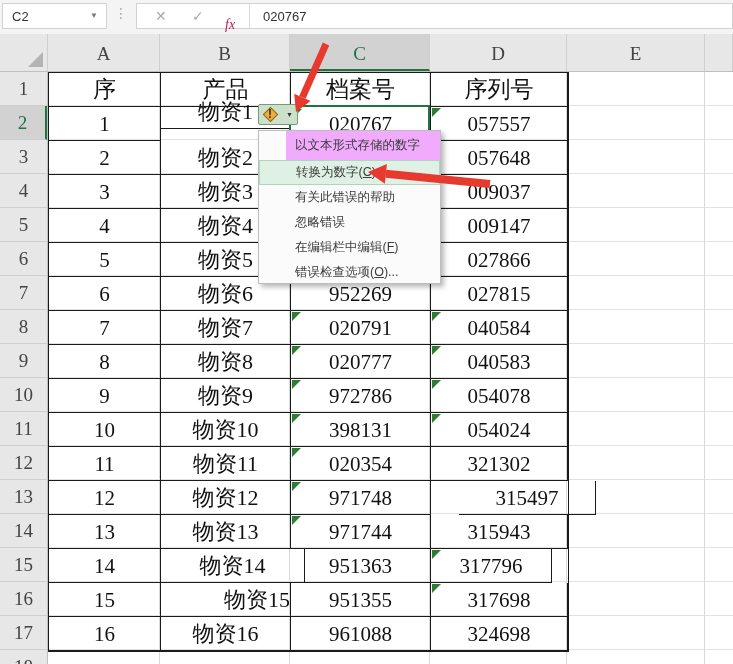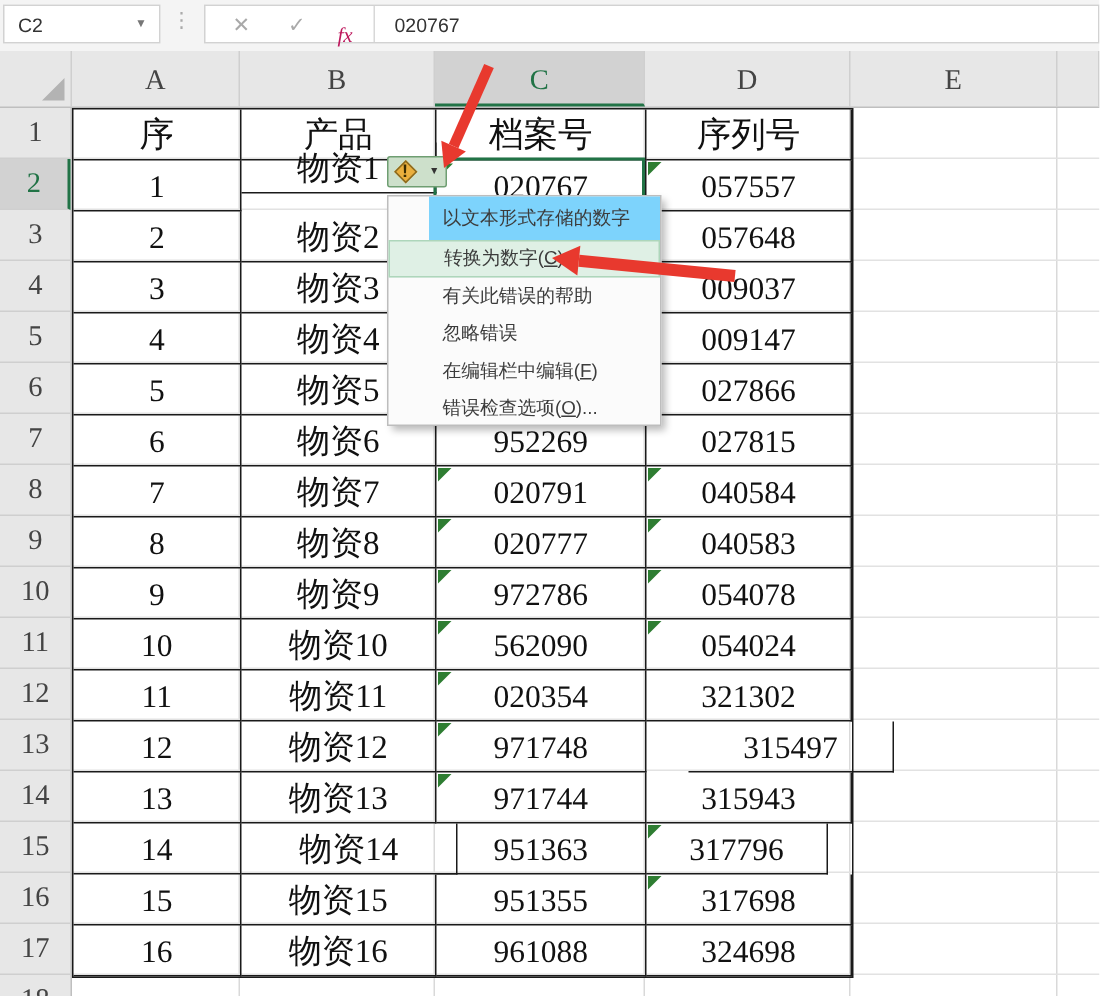--- a/index.html
+++ b/index.html
@@ -58,21 +58,21 @@
           border:1px solid #8a6a20;transform:rotate(45deg);box-sizing:border-box;}
   #errbtn .bang{position:absolute;left:9px;top:2px;font-size:12px;font-weight:bold;color:#3a2c00;}
   #errbtn .caret{position:absolute;right:4px;top:6px;font-size:7px;color:#333;}
   
   #menu{position:absolute;left:258px;top:130px;width:183px;height:154px;background:#fbfbfb;
         border:1px solid #bdbdbd;box-sizing:border-box;z-index:6;
         box-shadow:3px 3px 5px rgba(0,0,0,0.28);font-size:12.5px;color:#3c3c3c;}
   .mitem{position:relative;width:100%;box-sizing:border-box;padding-left:36px;cursor:default;}
   .mitem u{text-decoration:underline;}
   .mitem.title{height:29px;line-height:29px;margin-left:27px;width:154px;
-               background:#7dd3fc;padding-left:9px;color:#3c3c3c;}
+               background:#f0abfc;padding-left:9px;color:#3c3c3c;}
   .mitem.plain{height:25px;line-height:25px;}
   .mitem.hl{height:25px;line-height:23px;background:#dff0e5;border:1px solid #aed6bb;cursor:pointer;}
   
   #arrows{position:absolute;left:0;top:0;width:733px;height:664px;z-index:7;pointer-events:none;}
 </style>
 </head>
 <body>
 
 <div id="app">
 
@@ -184,40 +184,40 @@
       <div class="cell num" style="left: 0px; top: 272px; width: 112px; height: 34px;">8</div>
       <div class="cell prod" style="left: 112px; top: 272px; width: 130px; height: 34px;">物资8</div>
       <div class="cell num" style="left: 242px; top: 272px; width: 140px; height: 34px;">020777</div>
       <div class="cell num" style="left: 382px; top: 272px; width: 137px; height: 34px;">040583</div>
       <div class="cell num" style="left: 0px; top: 306px; width: 112px; height: 34px;">9</div>
       <div class="cell prod" style="left: 112px; top: 306px; width: 130px; height: 34px;">物资9</div>
       <div class="cell num" style="left: 242px; top: 306px; width: 140px; height: 34px;">972786</div>
       <div class="cell num" style="left: 382px; top: 306px; width: 137px; height: 34px;">054078</div>
       <div class="cell num" style="left: 0px; top: 340px; width: 112px; height: 34px;">10</div>
       <div class="cell prod" style="left: 112px; top: 340px; width: 130px; height: 34px;">物资10</div>
-      <div class="cell num" style="left: 242px; top: 340px; width: 140px; height: 34px;">562090</div>
+      <div class="cell num" style="left: 242px; top: 340px; width: 140px; height: 34px;">398131</div>
       <div class="cell num" style="left: 382px; top: 340px; width: 137px; height: 34px;">054024</div>
       <div class="cell num" style="left: 0px; top: 374px; width: 112px; height: 34px;">11</div>
       <div class="cell prod" style="left: 112px; top: 374px; width: 130px; height: 34px;">物资11</div>
       <div class="cell num" style="left: 242px; top: 374px; width: 140px; height: 34px;">020354</div>
       <div class="cell num" style="left: 382px; top: 374px; width: 137px; height: 34px;">321302</div>
       <div class="cell num" style="left: 0px; top: 408px; width: 112px; height: 34px;">12</div>
       <div class="cell prod" style="left: 112px; top: 408px; width: 130px; height: 34px;">物资12</div>
       <div class="cell num" style="left: 242px; top: 408px; width: 140px; height: 34px;">971748</div>
       <div class="cell num" style="left: 382px; top: 408px; width: 137px; height: 34px; margin-left: 28px;">315497</div>
       <div class="cell num" style="left: 0px; top: 442px; width: 112px; height: 34px;">13</div>
       <div class="cell prod" style="left: 112px; top: 442px; width: 130px; height: 34px;">物资13</div>
       <div class="cell num" style="left: 242px; top: 442px; width: 140px; height: 34px;">971744</div>
       <div class="cell num" style="left: 382px; top: 442px; width: 137px; height: 34px;">315943</div>
       <div class="cell num" style="left: 0px; top: 476px; width: 112px; height: 34px;">14</div>
       <div class="cell prod" style="left: 112px; top: 476px; width: 144px; height: 34px;">物资14</div>
       <div class="cell num" style="left: 242px; top: 476px; width: 140px; height: 34px;">951363</div>
       <div class="cell num" style="left: 382px; top: 476px; width: 121px; height: 34px;">317796</div>
       <div class="cell num" style="left: 0px; top: 510px; width: 112px; height: 34px;">15</div>
-      <div class="cell prod" style="left: 112px; top: 510px; width: 130px; height: 34px;">物资15</div>
+      <div class="cell prod" style="left: 112px; top: 510px; width: 130px; height: 34px; text-align: right;">物资15</div>
       <div class="cell num" style="left: 242px; top: 510px; width: 140px; height: 34px;">951355</div>
       <div class="cell num" style="left: 382px; top: 510px; width: 137px; height: 34px;">317698</div>
       <div class="cell num" style="left: 0px; top: 544px; width: 112px; height: 34px;">16</div>
       <div class="cell prod" style="left: 112px; top: 544px; width: 130px; height: 34px;">物资16</div>
       <div class="cell num" style="left: 242px; top: 544px; width: 140px; height: 34px;">961088</div>
       <div class="cell num" style="left: 382px; top: 544px; width: 137px; height: 34px;">324698</div>
     </div>
   <div id="flags">
       <div class="tri-flag" style="left: 293px; top: 109px;"></div>
       <div class="tri-flag" style="left: 432px; top: 108px;"></div>

